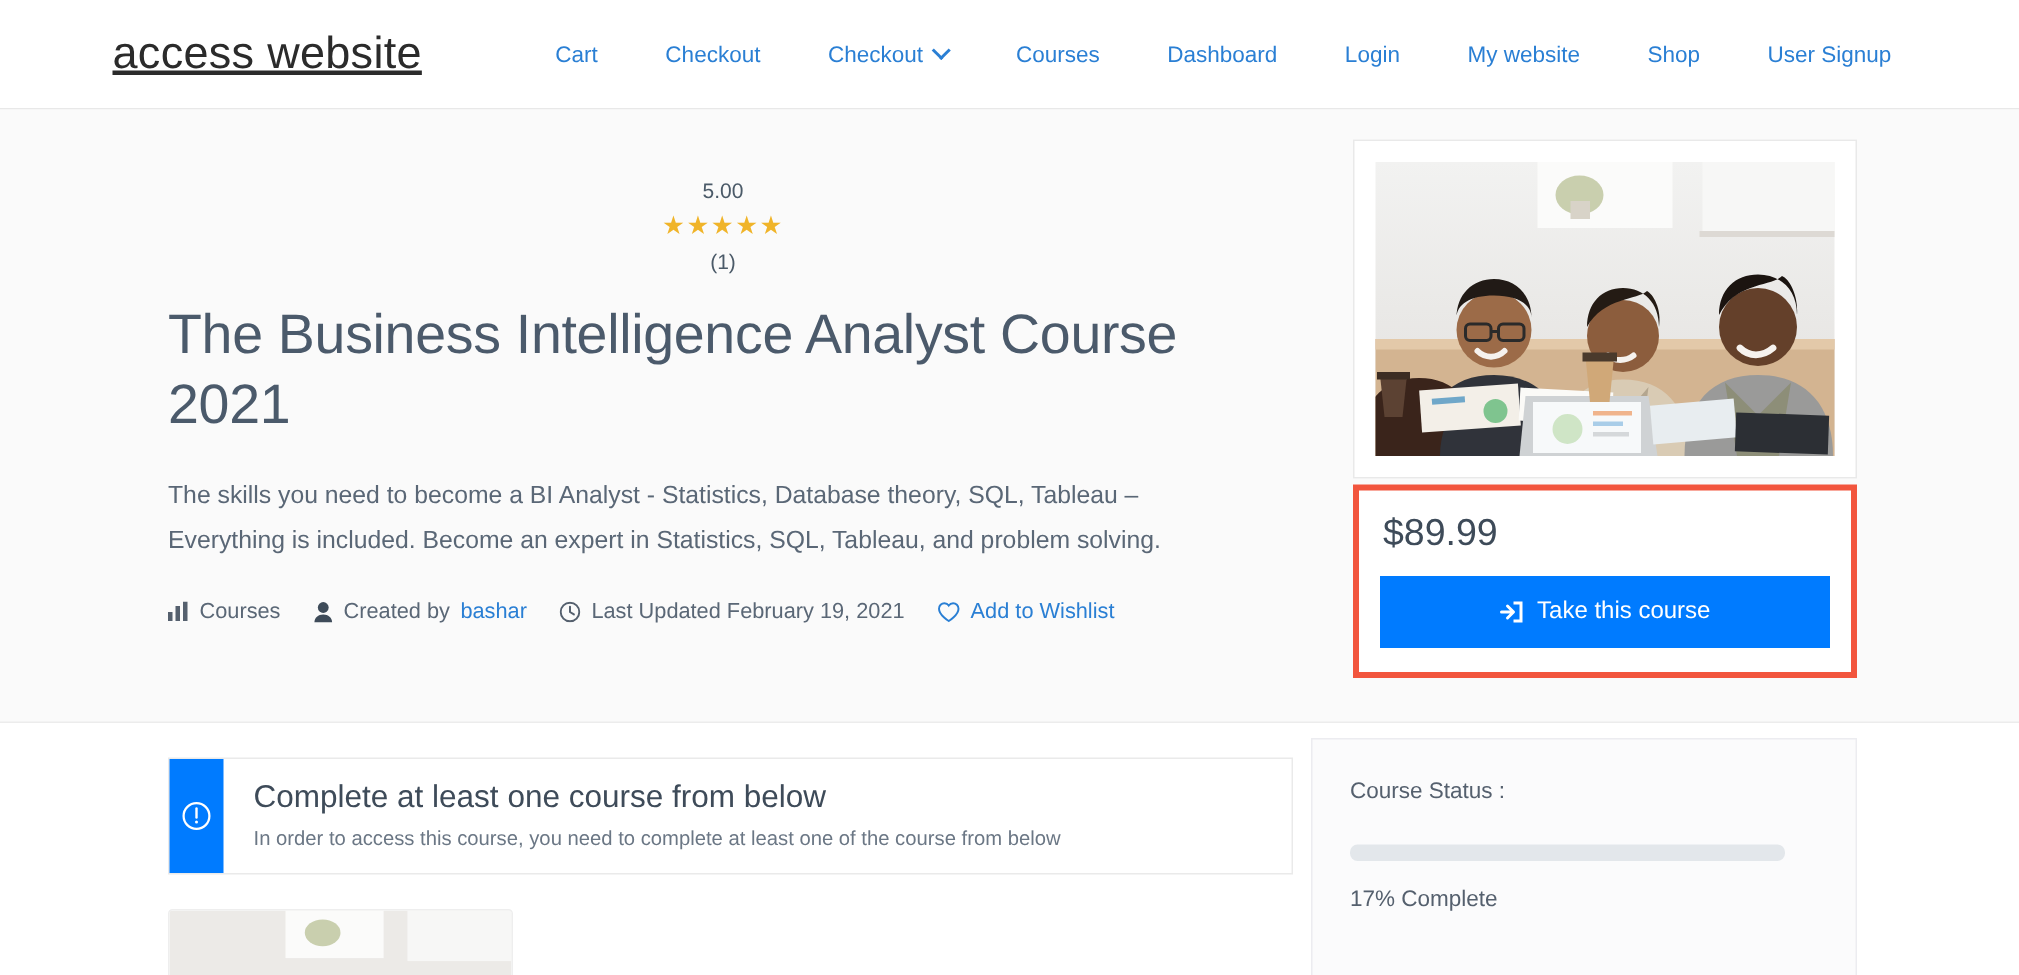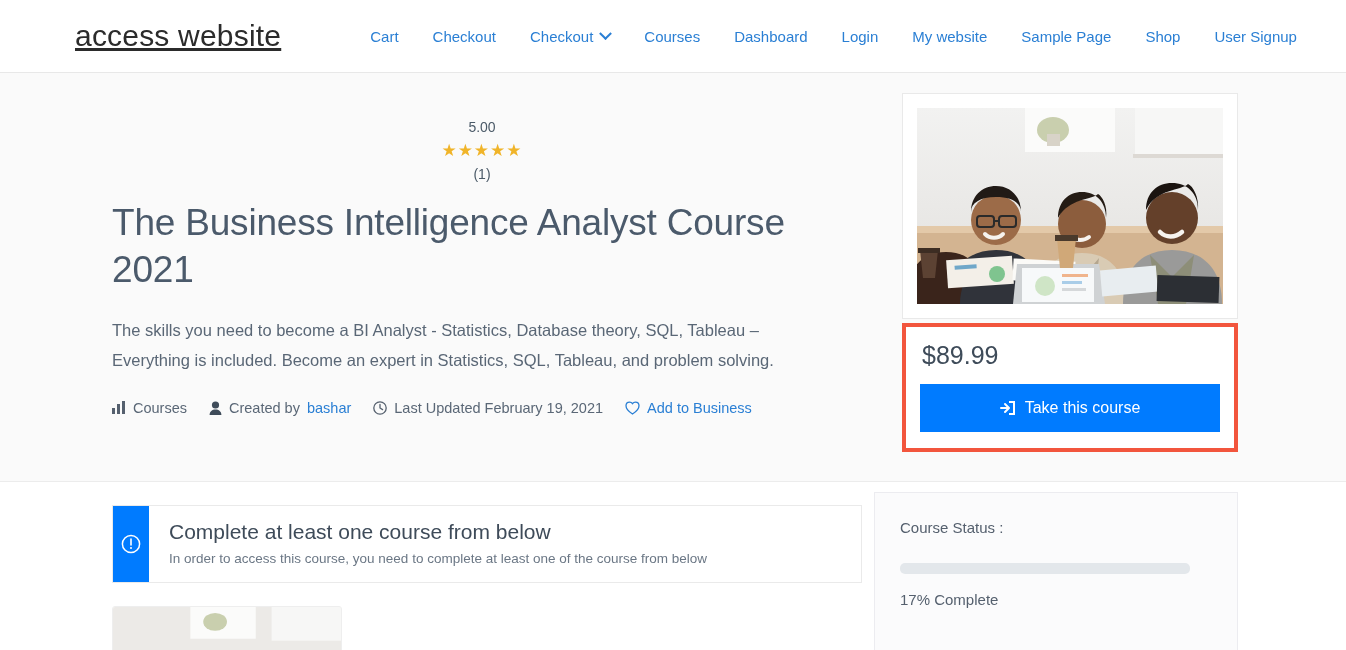--- a/index.html
+++ b/index.html
@@ -23,21 +23,21 @@
     font-size: 30px;
     font-weight: 400;
     color: #2b2b2b;
     letter-spacing: .2px;
     white-space: nowrap;
   }
   .main-nav {
     display: flex;
     align-items: center;
     margin-left: 72px;
-    gap: 0px;
+    gap: 11px;
   }
   .nav-link {
     color: #2a7fd4;
     font-size: 15px;
     text-decoration: none;
     padding: 6px 17px;
     white-space: nowrap;
     display: inline-flex;
     align-items: center;
     gap: 8px;
@@ -266,23 +266,20 @@
         <span>Courses</span>
       </a>
     <a class="nav-link">
         <span>Dashboard</span>
       </a>
     <a class="nav-link">
         <span>Login</span>
       </a>
     <a class="nav-link">
         <span>My website</span>
-      </a>
-    <a class="nav-link">
-        <span>Sample Page</span>
       </a>
     <a class="nav-link">
         <span>Shop</span>
       </a>
     <a class="nav-link">
         <span>User Signup</span>
       </a>
   </nav>
 </header>
 
@@ -332,21 +329,21 @@
           </span>
           <span>Last Updated February 19, 2021</span>
         </span>
 
         <span class="meta-item wish">
           <span class="ico">
             <svg width="15" height="14" viewBox="0 0 15 14">
                 <path d="M7.5 13C7.5 13 1 9 1 4.8 1 2.6 2.7 1.1 4.6 1.1c1.3 0 2.3.7 2.9 1.6.6-.9 1.6-1.6 2.9-1.6C12.3 1.1 14 2.6 14 4.8 14 9 7.5 13 7.5 13z" fill="none" stroke="#2a7fd4" stroke-width="1.3"></path>
               </svg>
           </span>
-          <span>Add to Business</span>
+          <span>Add to Wishlist</span>
         </span>
       </div>
     </div>
 
     <div class="hero-right">
       <div class="thumb-card">
         <svg class="thumb" viewBox="0 0 330 196" preserveAspectRatio="xMidYMid slice">
           <defs>
             <linearGradient id="wall" x1="0" y1="0" x2="0" y2="1">
               <stop offset="0" stop-color="#f2f2f1"></stop>

